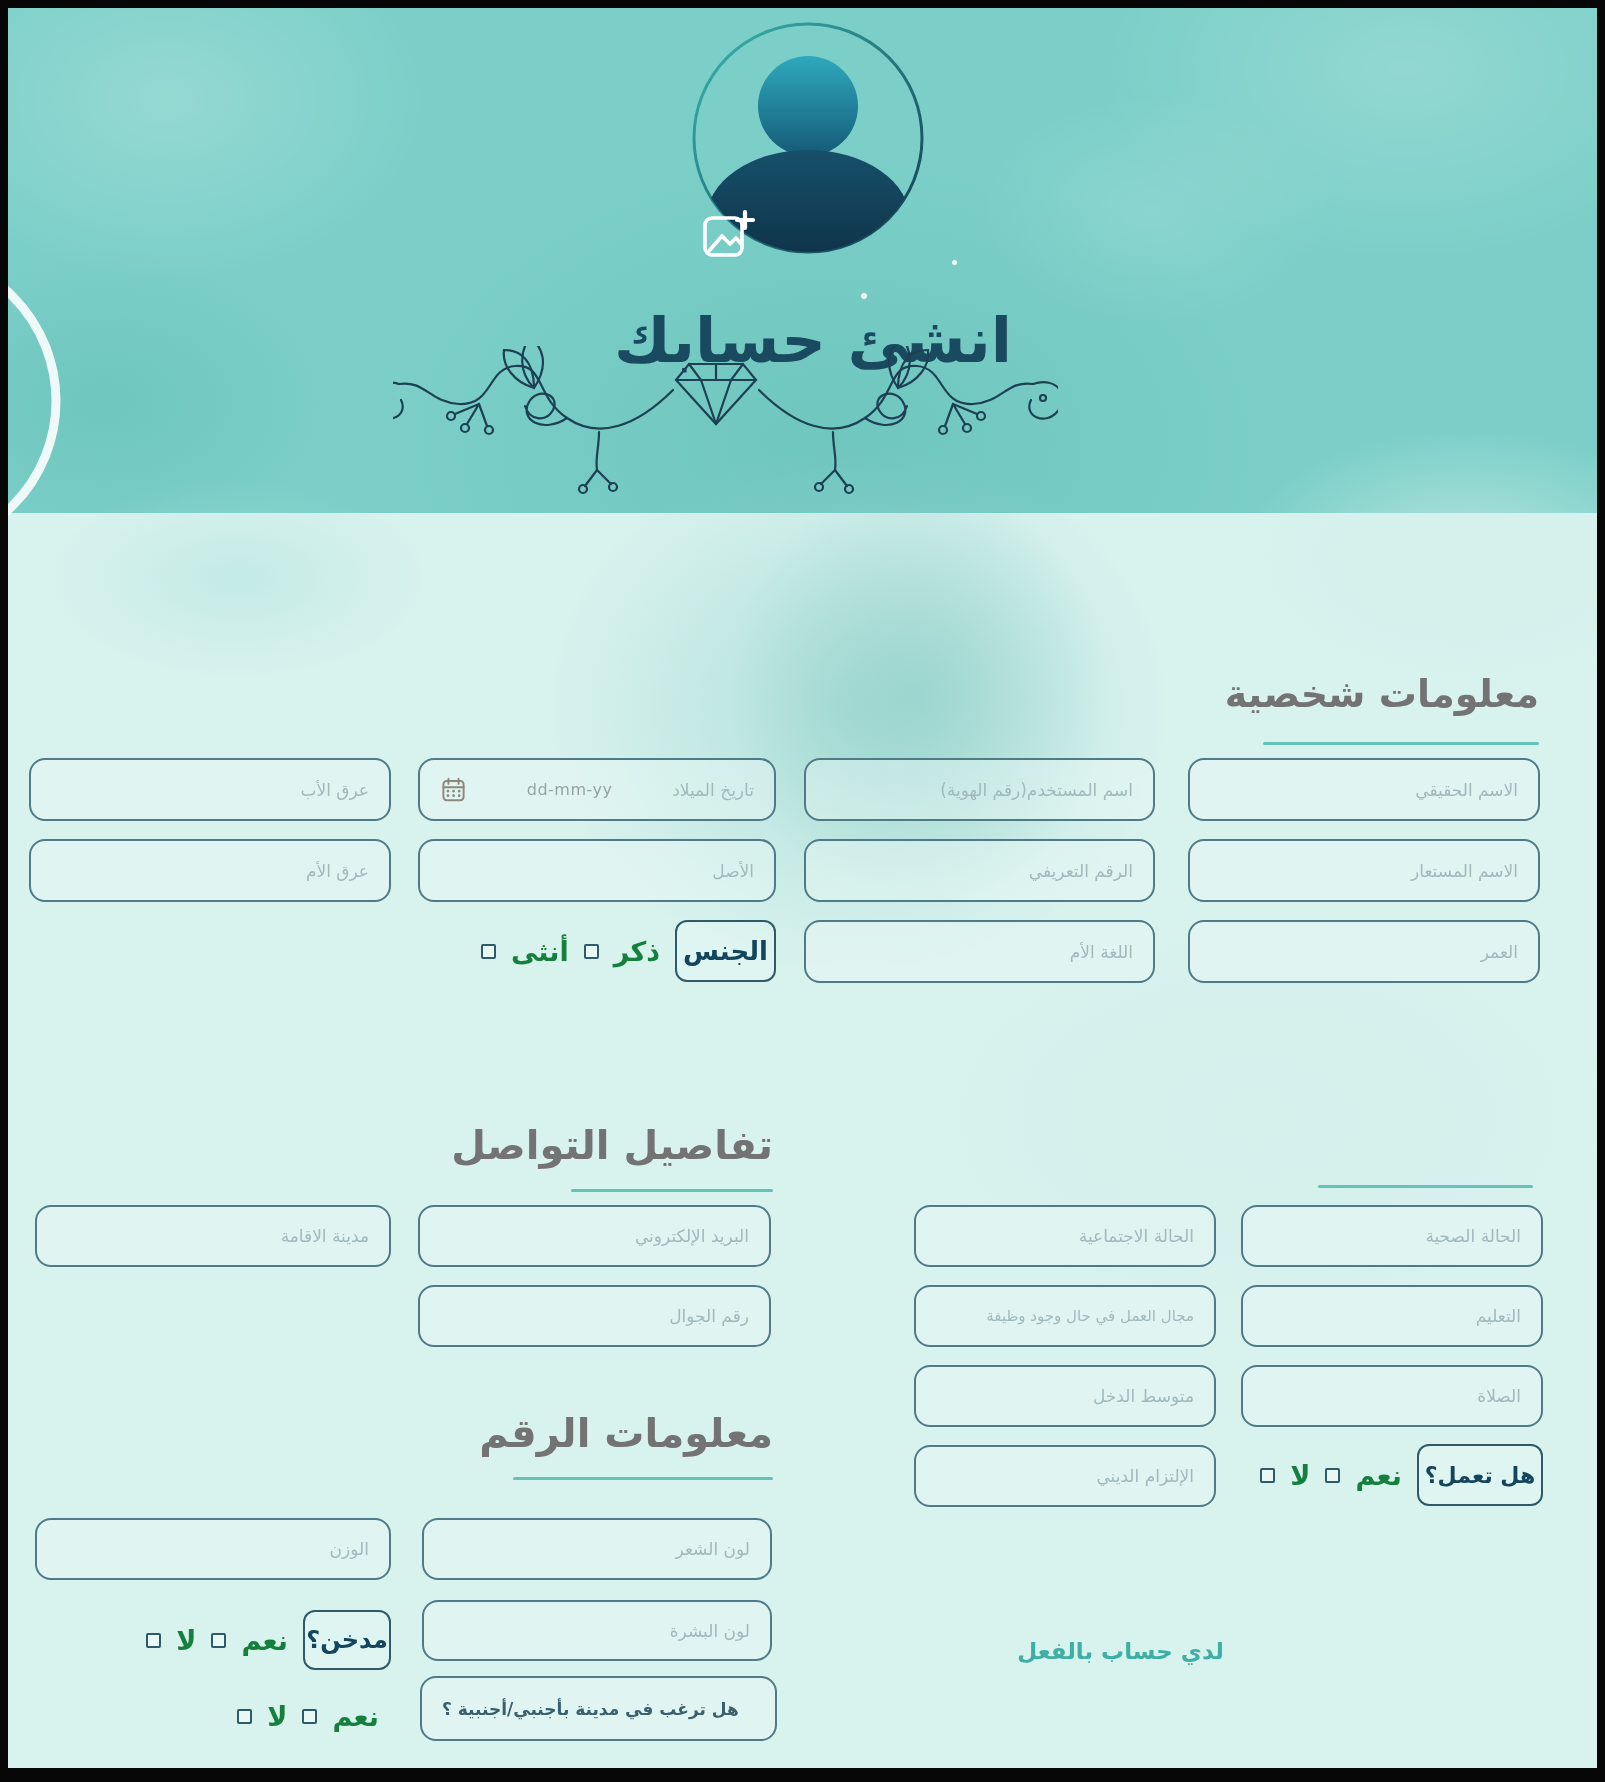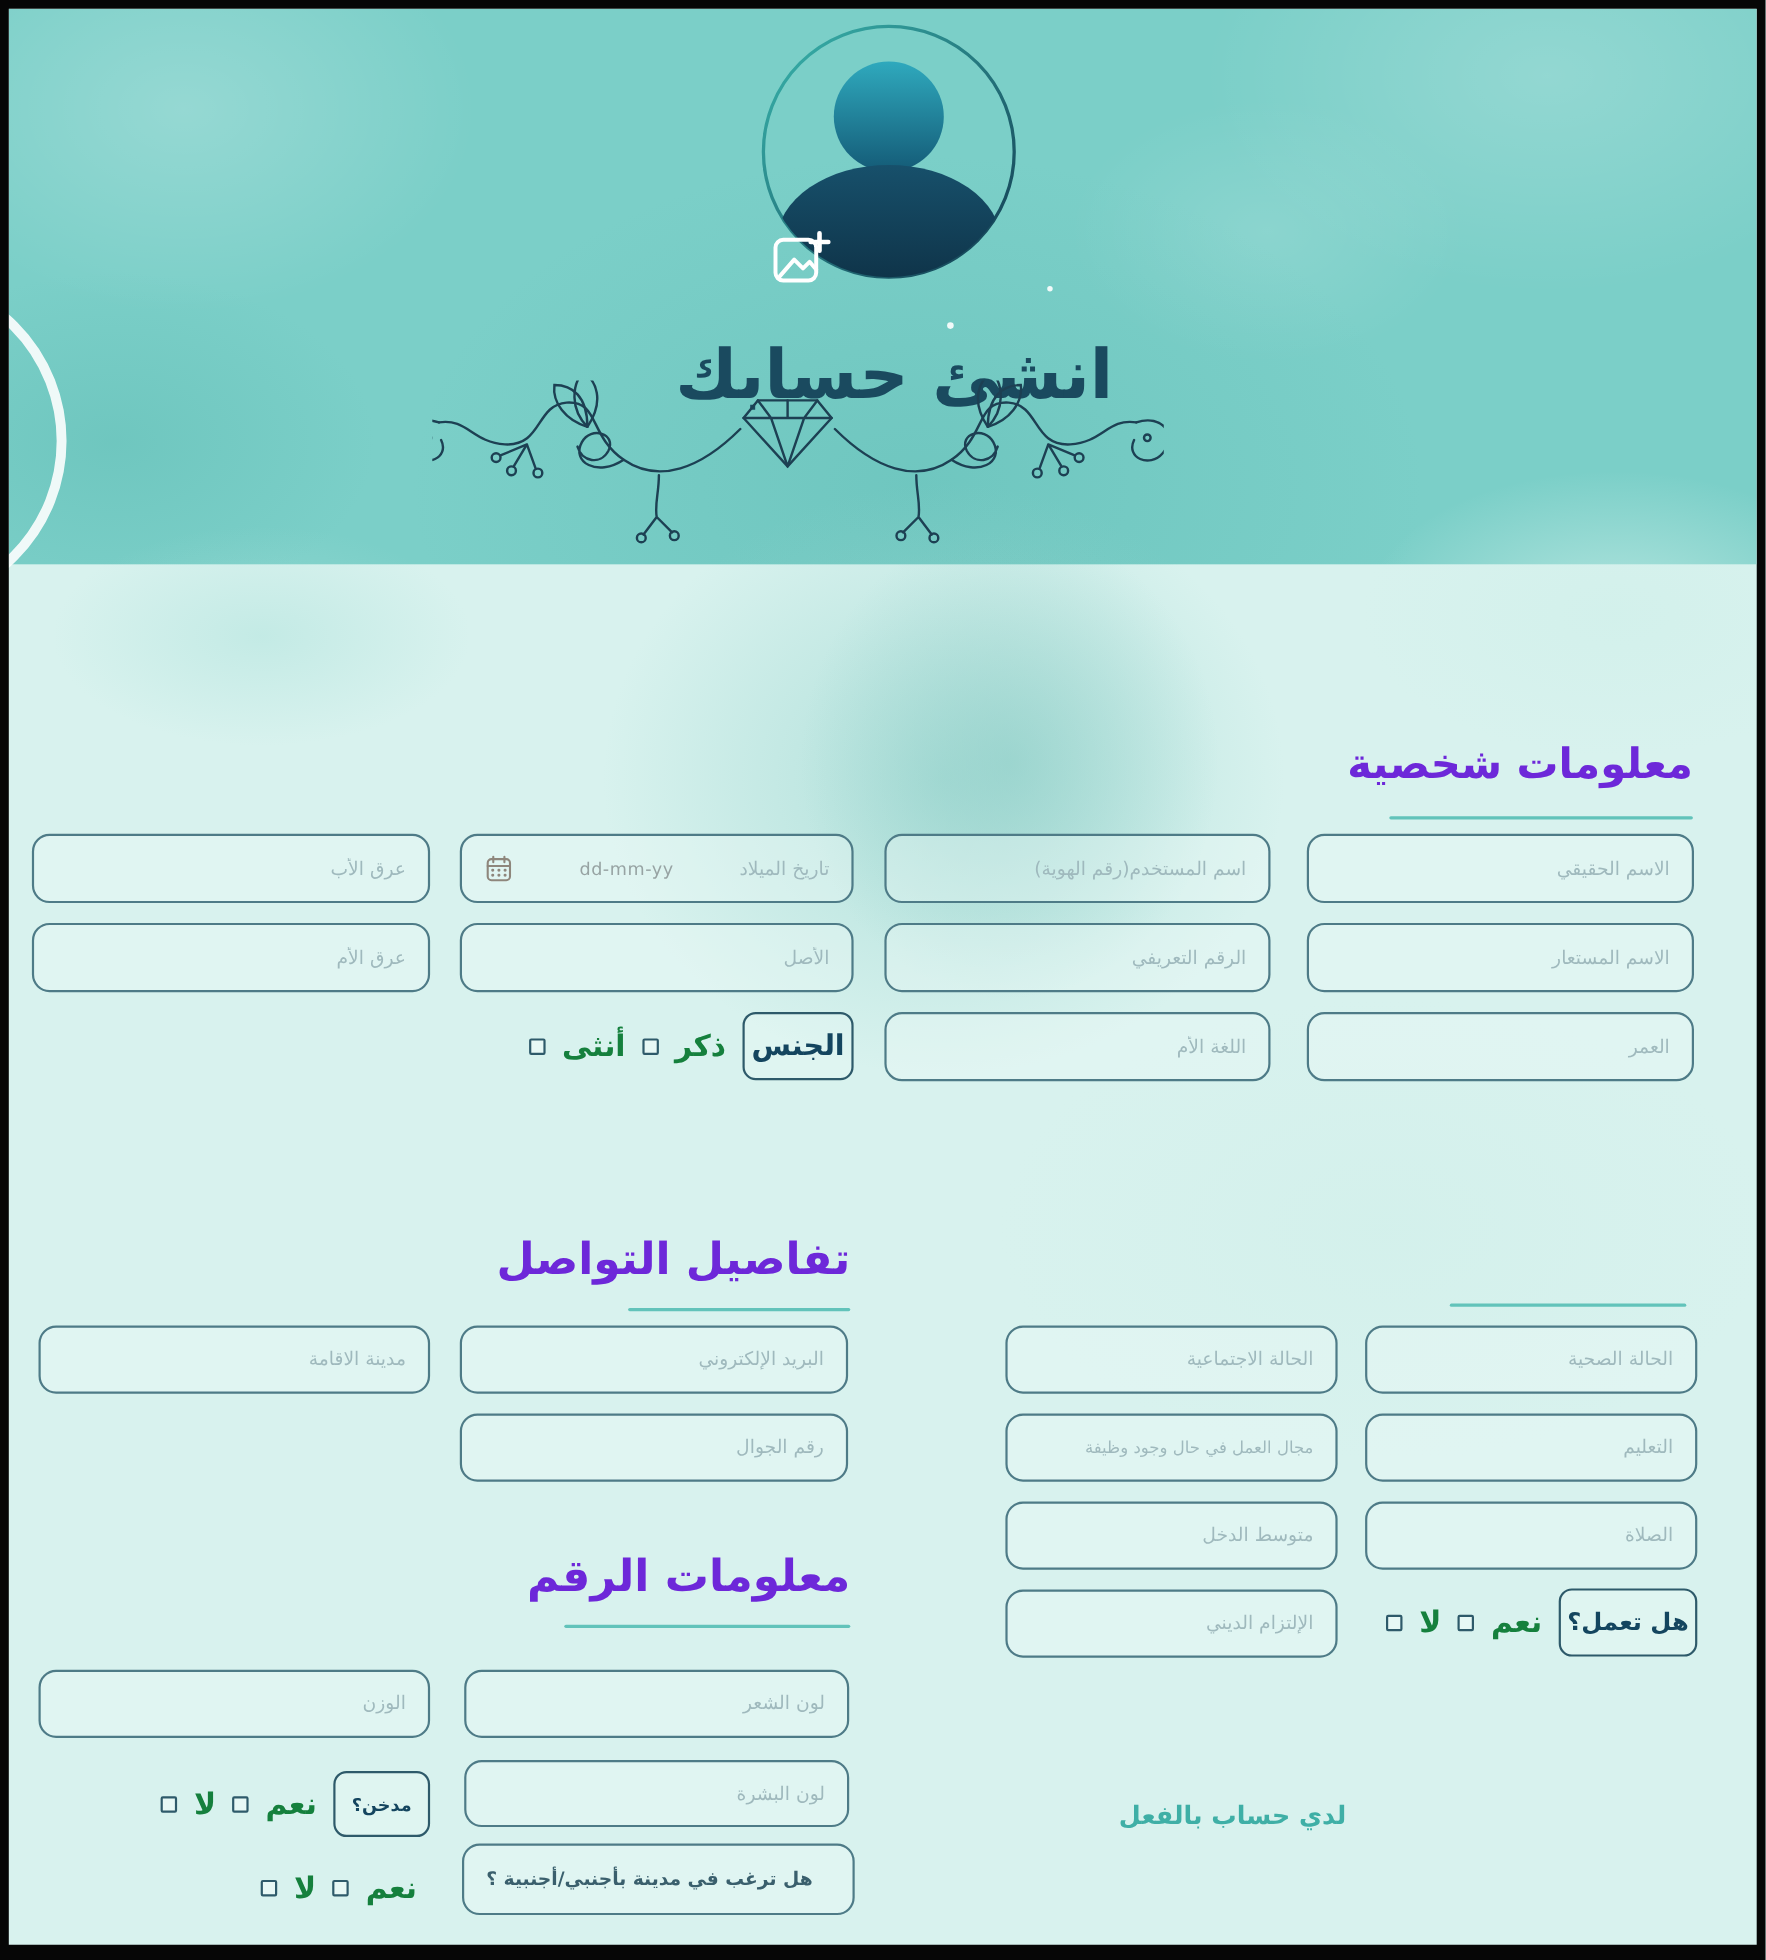--- a/index.html
+++ b/index.html
@@ -27,21 +27,21 @@
   .b5{left:900px;top:900px;width:700px;height:420px;background:radial-gradient(closest-side,rgba(205,238,232,.40),rgba(205,238,232,0));}
   .avatar{position:absolute;left:665px;top:12px;}
   .addimg{position:absolute;left:692px;top:199px;cursor:pointer;}
   .whitearc{position:absolute;left:0;top:248px;}
   .dot{position:absolute;background:#fff;border-radius:50%;opacity:.9;}
   .pagetitle{
     position:absolute;left:500px;top:296px;width:610px;text-align:center;
     font-size:62px;font-weight:bold;color:#1a4a5f;direction:rtl;
   }
   .flourish{position:absolute;left:385px;top:338px;}
-  .sec-title{position:absolute;font-weight:bold;color:#6d28d9;text-align:right;direction:rtl;}
+  .sec-title{position:absolute;font-weight:bold;color:#737373;text-align:right;direction:rtl;}
   .uline{position:absolute;height:3px;background:#62c3ba;border-radius:2px;}
   .f{
     position:absolute;box-sizing:border-box;border:2px solid #4e7b87;border-radius:16px;
     background:rgba(238,251,248,.40);font-family:"DejaVu Sans",sans-serif;
     font-size:17px;color:#35606e;text-align:right;padding:0 20px;direction:rtl;outline:none;
   }
   input.f::placeholder{color:#9fb9bd;opacity:1;}
   .datefield{display:flex;align-items:center;justify-content:space-between;}
   .datefield .dlabel{color:#9fb9bd;font-size:17px;}
   .datefield .dfmt{color:#97a3a3;font-size:16px;letter-spacing:.5px;direction:ltr;}
@@ -202,21 +202,21 @@
 
   <input class="f" style="left: 414px; top: 1510px; width: 350px; height: 62px;" dir="rtl" placeholder="لون الشعر">
   <input class="f" style="left: 27px; top: 1510px; width: 356px; height: 62px;" dir="rtl" placeholder="الوزن">
   <input class="f" style="left: 414px; top: 1592px; width: 350px; height: 61px;" dir="rtl" placeholder="لون البشرة">
 
   <div class="f qbox" style="left:412px;top:1668px;width:357px;height:65px;">
     <span>هل ترغب في مدينة بأجنبي/أجنبية ؟</span>
   </div>
 
   <div class="grp" style="left:143px;top:1600px;width:240px;height:64px;">
-    <div class="tagbox" style="width:88px;height:60px;font-size:16px;">مدخن؟</div>
+    <div class="tagbox" style="width:88px;height:60px;font-size:24px;">مدخن؟</div>
     <span class="cblabel">نعم</span>
     <span class="cbx"></span>
     <span class="cblabel">لا</span>
     <span class="cbx"></span>
   </div>
 
   <div class="grp" style="left:226px;top:1690px;width:145px;height:36px;">
     <span class="cblabel">نعم</span>
     <span class="cbx"></span>
     <span class="cblabel">لا</span>

